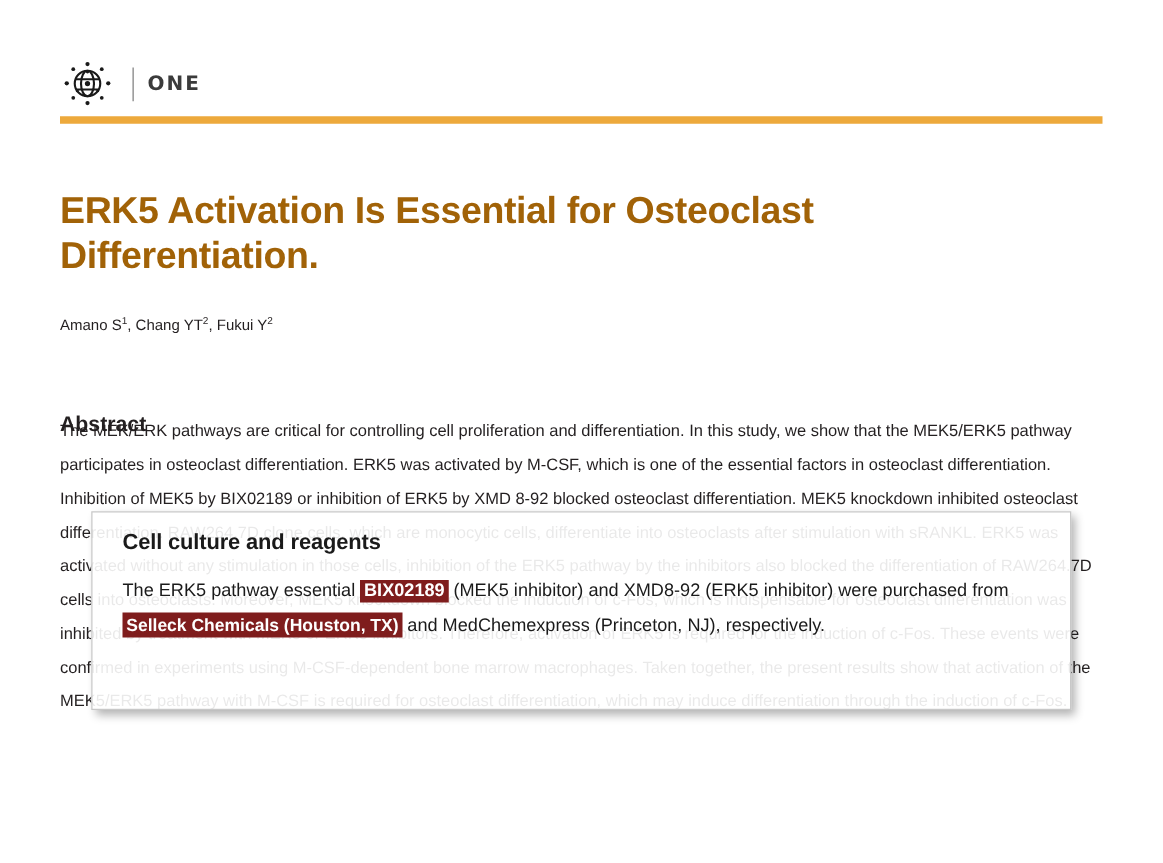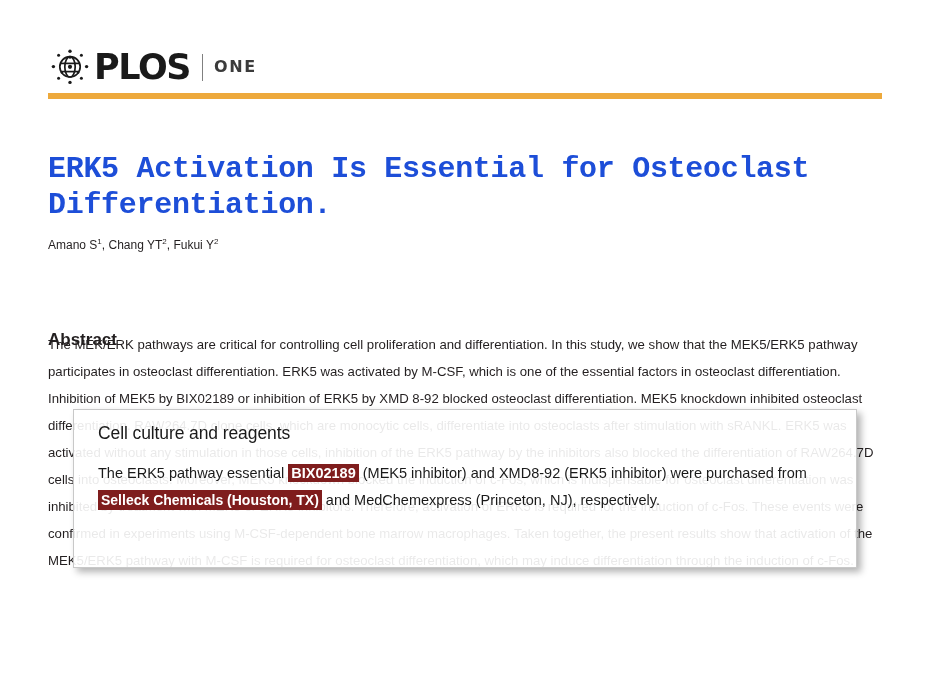--- a/index.html
+++ b/index.html
@@ -70,33 +70,33 @@
     height: 6px;
     background: #eda93c;
   }
 
   
   .article-title {
     position: absolute;
     left: 48px;
     top: 131px;
     width: 800px;
-    font-family: Liberation Mono, monospace;
+    font-family: Liberation Sans, sans-serif;
     font-size: 30px;
     font-weight: 700;
     line-height: 1.20;
     letter-spacing: -0.3px;
-    color: #1d4ed8;
+    color: #a16207;
   }
 
   
   .authors {
     position: absolute;
     left: 48px;
-    top: 236px;
+    top: 251px;
     font-size: 12px;
     line-height: 1.4;
     color: #231f20;
   }
   .authors sup { font-size: 8px; vertical-align: super; }
 
   
   .abstract-heading {
     position: absolute;
     left: 48px;
@@ -125,21 +125,21 @@
     width: 784px;
     height: 159px;
     background: rgba(255,255,255,0.90);
     border: 1px solid #c8c8c8;
     box-shadow: 4px 4px 7px rgba(0,0,0,0.30);
     box-sizing: border-box;
     padding: 13px 22px 0 24px;
   }
   .overlay-title {
     font-size: 17.5px;
-    font-weight: 400;
+    font-weight: 700;
     color: #1a1a1a;
     line-height: 1.2;
     margin: 0 0 16px 0;
     letter-spacing: -0.1px;
   }
   .overlay-body {
     font-size: 14.5px;
     line-height: 27px;
     color: #1a1a1a;
     margin: 0;
@@ -179,21 +179,20 @@
           </g>
           <g fill="none" stroke="#1a1a1a" stroke-width="1.7">
             <circle cx="22" cy="19.8" r="10.2"></circle>
             <ellipse cx="22" cy="19.8" rx="5.2" ry="10.2"></ellipse>
             <path d="M12.3 16.4 L31.7 16.4"></path>
             <path d="M13.3 24.6 L30.7 24.6"></path>
           </g>
           <circle cx="22" cy="19.8" r="2.1" fill="#1a1a1a"></circle>
         </svg>
       </span>
-      <span class="logo-plos">PLOS</span>
       <span class="logo-divider"></span>
       <span class="logo-one">ONE</span>
     </div>
   </div>
   <div class="orange-rule"></div>
 
   <h1 class="article-title">ERK5 Activation Is Essential for Osteoclast Differentiation.</h1>
 
   <div class="authors">
     <span>Amano S</span><sup>1</sup><span>, </span><span>Chang YT</span><sup>2</sup><span>, </span><span>Fukui Y</span><sup>2</sup>

